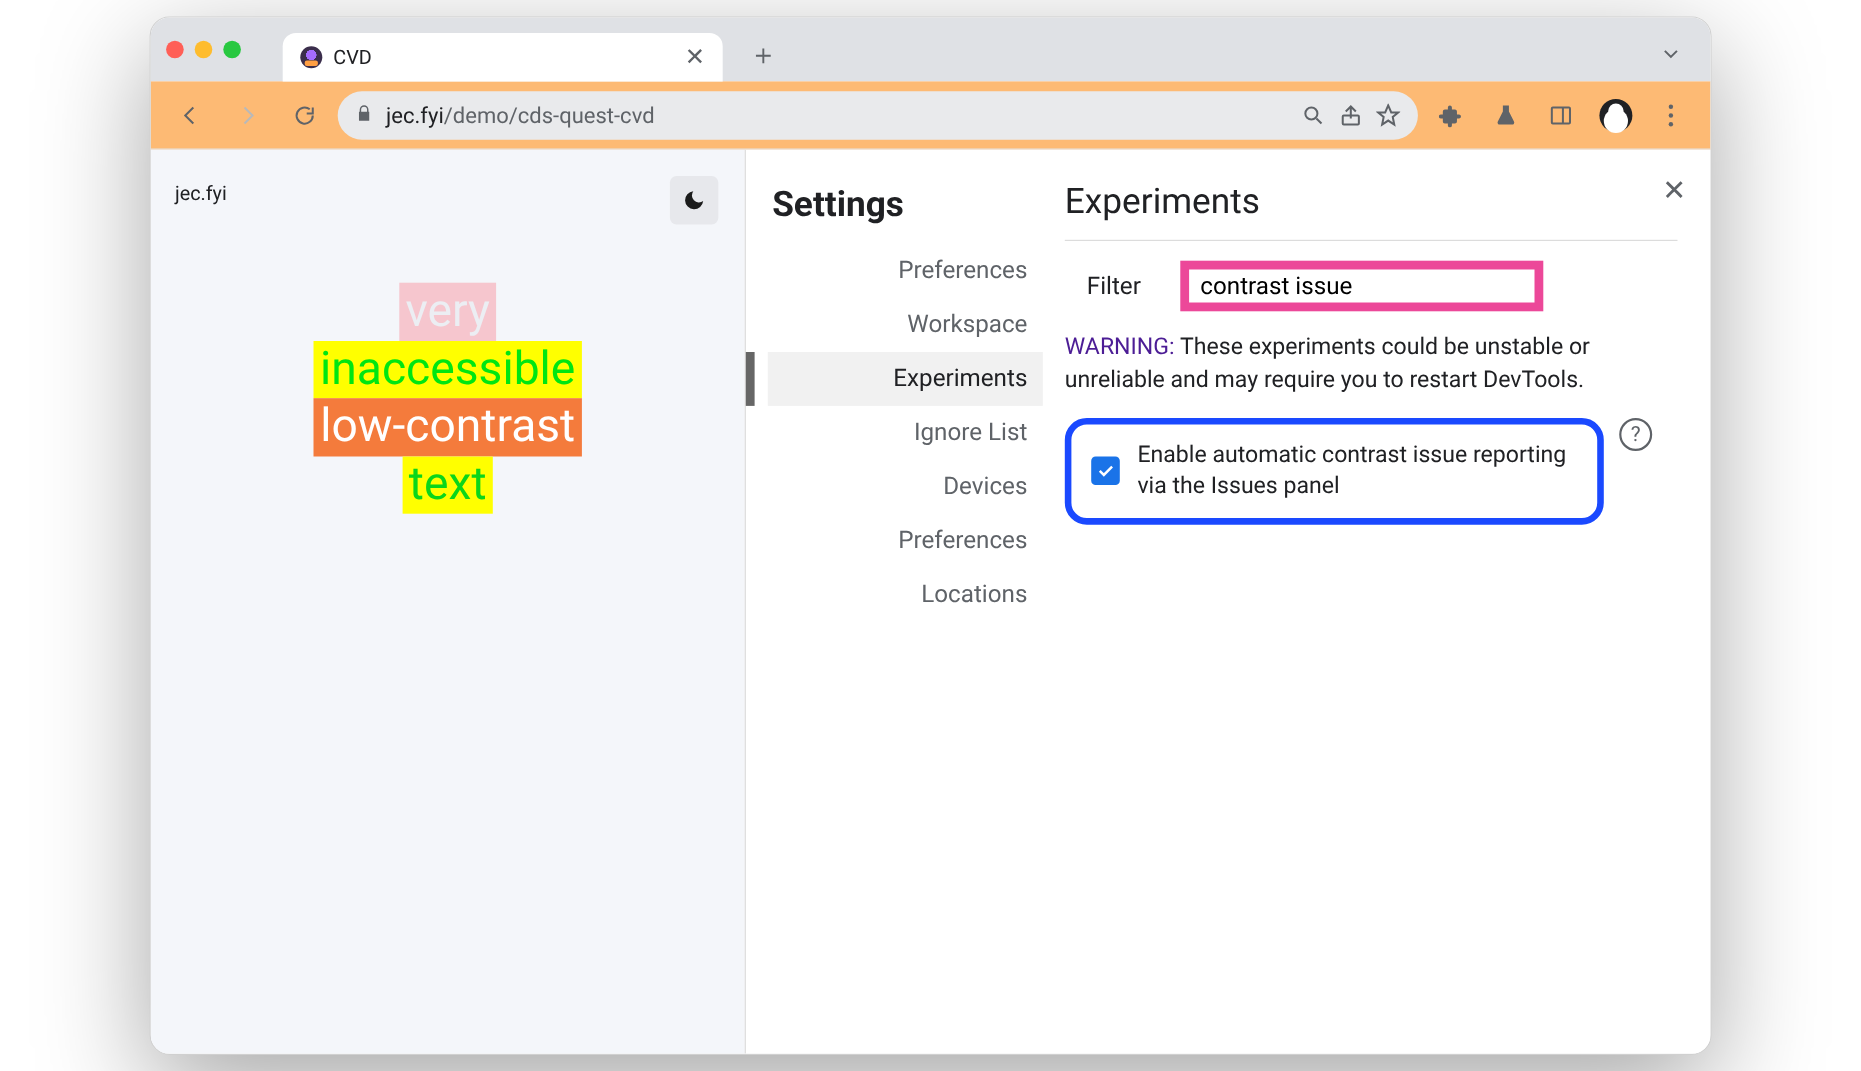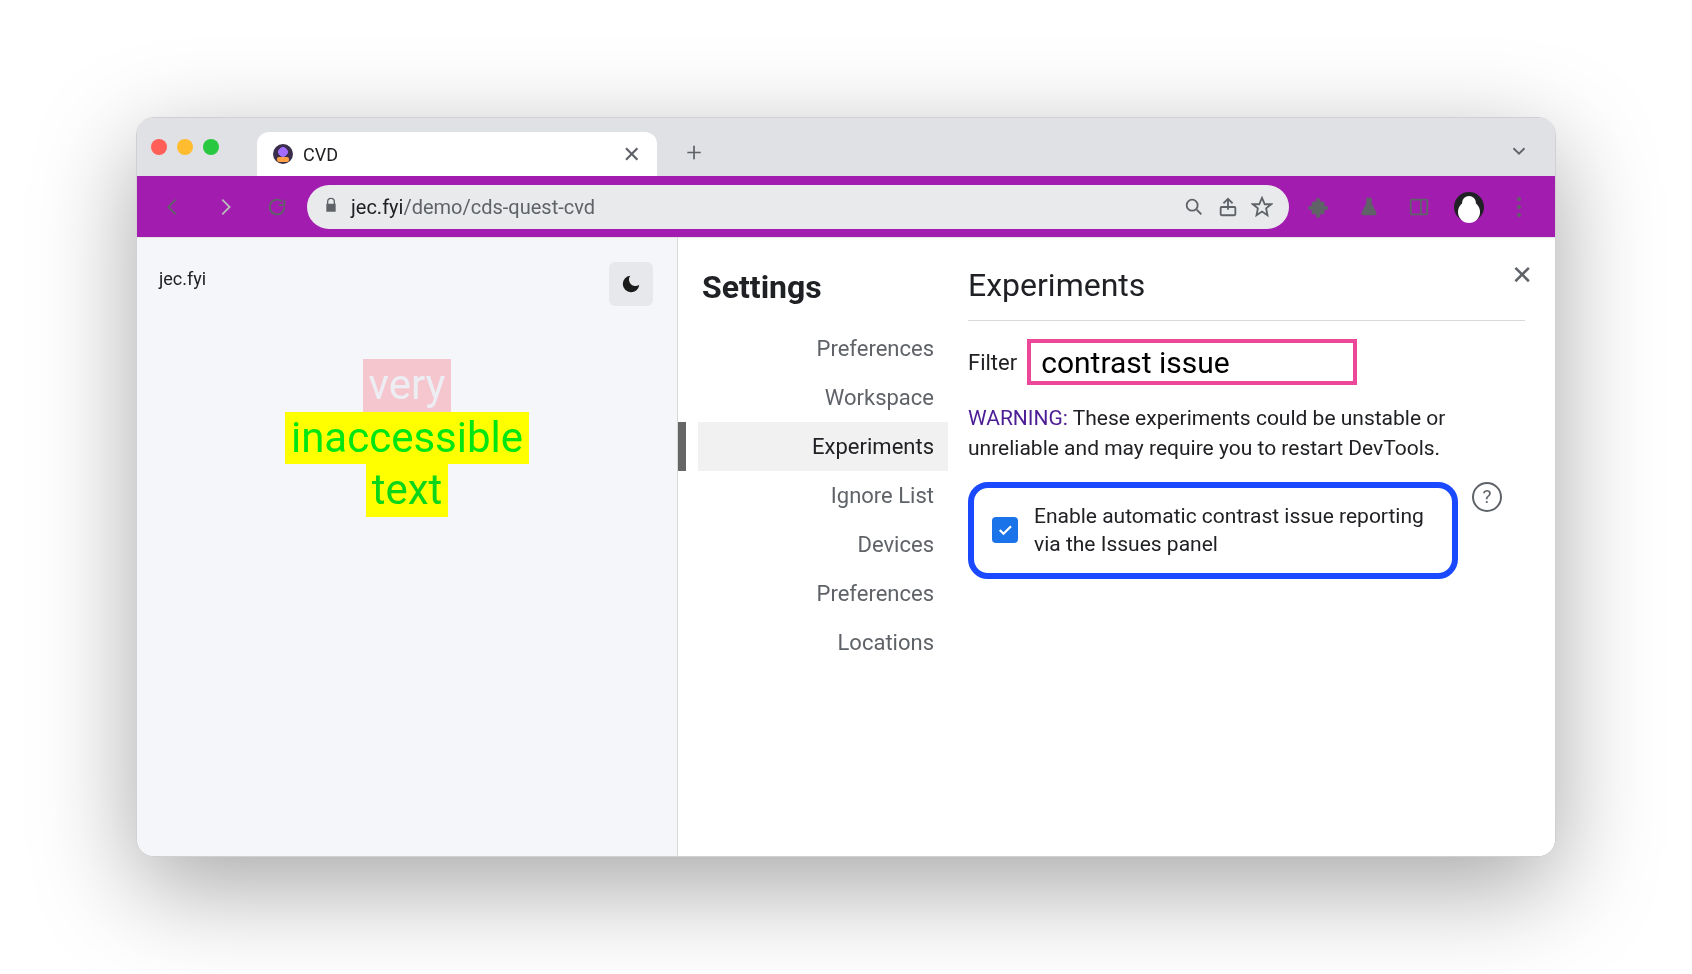--- a/index.html
+++ b/index.html
@@ -10,21 +10,21 @@
   height: 974px;
   display: flex;
   align-items: center;
   justify-content: center;
 }
 .shadow-wrap {
   filter: drop-shadow(0 30px 50px rgba(0,0,0,0.35));
 }
 .browser-window {
   width: 1420px;
-  height: 740px;
+  height: 944px;
   background: #ffffff;
   border-radius: 18px;
   overflow: hidden;
   border: 1px solid #d0d0d0;
   display: flex;
   flex-direction: column;
 }
 
 .tab-strip {
   height: 58px;
@@ -53,21 +53,21 @@
 }
 .tab .favicon { width:20px; height:20px; border-radius:50%; background: radial-gradient(circle at 50% 40%, #a46bff 30%, #3b2e4c 31%); position:relative; }
 .tab .favicon::after{content:"";position:absolute;left:4px;right:4px;bottom:2px;height:5px;background:#ff9f43;border-radius:2px;}
 .tab-title { font-size: 18px; color:#202124; flex:1; }
 .tab-close { color:#5f6368; font-size: 22px; cursor:pointer; }
 .new-tab { color:#5f6368; font-size: 26px; margin-left: 14px; margin-top:8px; cursor:pointer; }
 .tab-overflow { margin-left:auto; color:#5f6368; margin-top:8px; }
 
 .toolbar {
   height: 62px;
-  background: #a21caf;
+  background: #fdba74;
   display: flex;
   align-items: center;
   padding: 0 14px;
   gap: 8px;
   border-bottom: 1px solid #e4e4e4;
 }
 .tbtn { width: 44px; height:44px; display:flex; align-items:center; justify-content:center; color:#5f6368; border-radius:50%; }
 .tbtn svg { width:22px; height:22px; }
 .tbtn.disabled { color:#b9b9b9; }
 .omnibox {
@@ -124,24 +124,24 @@
 .nav-item.active {
   background:#f1f1f1; color:#202124; position:relative;
 }
 .nav-item.active::before{
   content:""; position:absolute; left:-20px; top:0; bottom:0; width:8px; background:#666;
 }
 .settings-body { flex:1; padding: 28px 30px 0 20px; position:relative; }
 .close-x { position:absolute; top:22px; right:22px; font-size:26px; color:#5f6368; cursor:pointer; }
 .body-title { font-size: 32px; color:#202124; margin-bottom: 16px; font-weight:400;}
 .divider { height:1px; background:#d9d9d9; margin-bottom:18px; }
-.filter-row { display:flex; align-items:center; gap:10px; margin-bottom:18px; }
+.filter-row { display:flex; align-items:center; gap:36px; margin-bottom:18px;margin-left:20px; }
 .filter-label { font-size:22px; color:#202124; }
 .filter-input {
-  border:4px solid #ec4899; height:46px; width:330px; font-size:30px; padding:0 10px;
+  border:8px solid #ec4899; height:46px; width:330px; font-size:22px; padding:0 10px;
   outline:none; font-family:inherit;
 }
 .warning { font-size:21px; line-height:1.45; color:#202124; margin-bottom:18px; }
 .warning .wlabel { color:#4c1d95; }
 .exp-row {
   border:6px solid #1a49ff; border-radius:20px; padding:14px 18px;
   display:flex; align-items:center; gap:16px;
   width: 490px;
 }
 .chk {
@@ -255,20 +255,21 @@
     <div class="page-left">
       <div class="site-name">jec.fyi</div>
       <div class="dark-toggle">
         <svg width="22" height="22" viewBox="0 0 24 24" fill="#1b1b1b">
               <path d="M21 12.8A9 9 0 1 1 11.2 3a7 7 0 0 0 9.8 9.8z"></path>
             </svg>
       </div>
       <div class="word-stack">
         <span class="word w1">very</span>
         <span class="word w2">inaccessible</span>
+        <span class="word w3">low-contrast</span>
         <span class="word w4">text</span>
       </div>
     </div>
 
     <div class="devtools">
       <span class="close-x">✕</span>
       <div class="settings-nav">
         <div class="settings-title">Settings</div>
         <div class="nav-item">Preferences</div>
         <div class="nav-item">Workspace</div>

